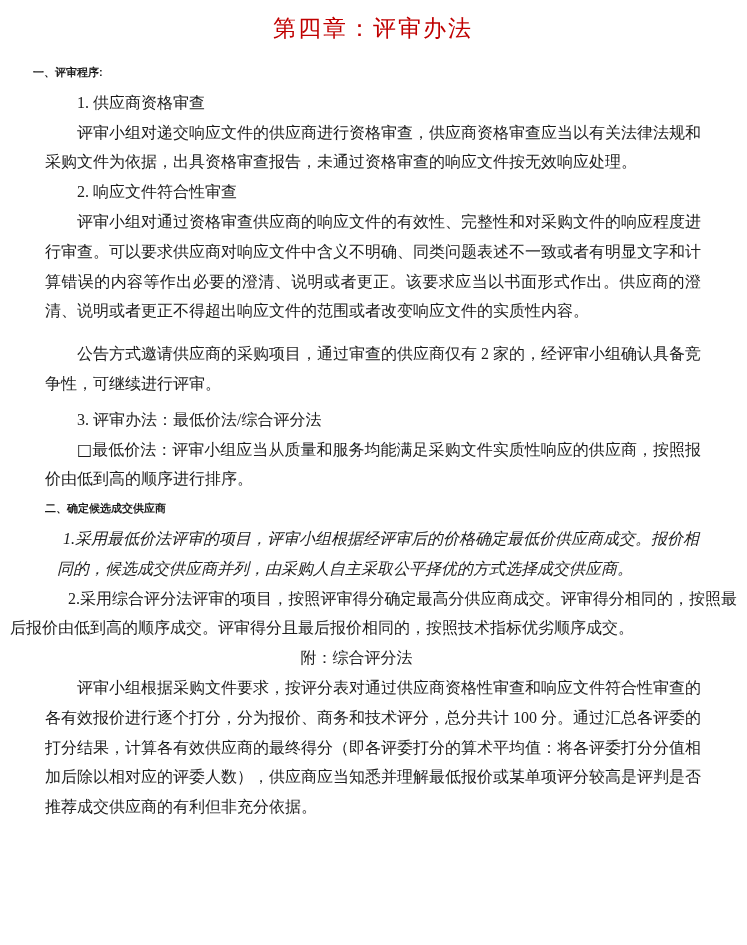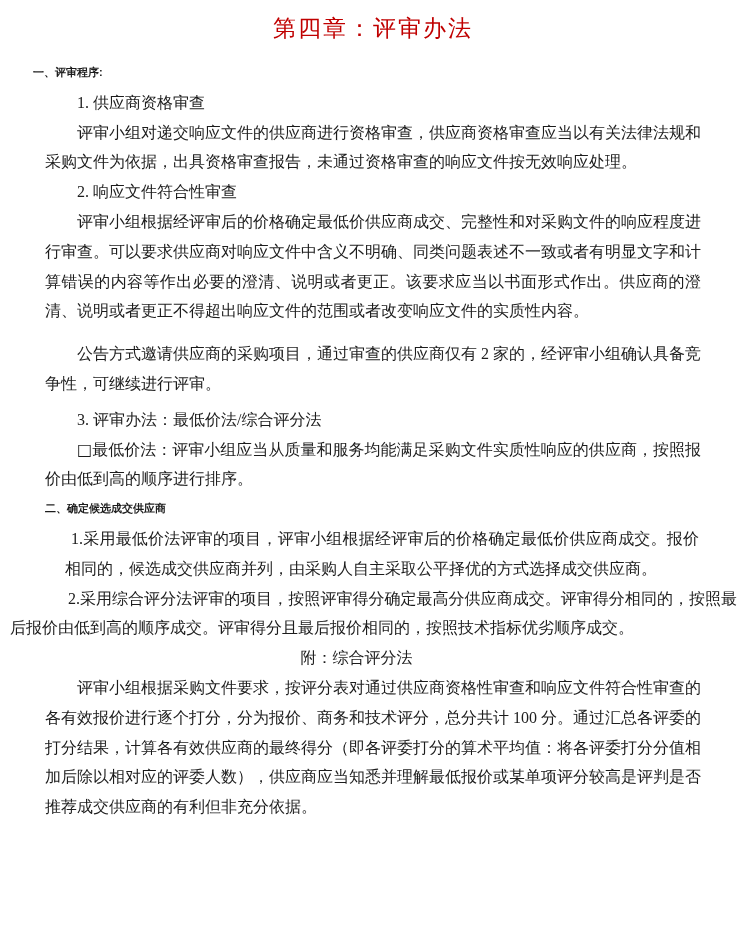--- a/index.html
+++ b/index.html
@@ -34,41 +34,41 @@
     font-family: "Liberation Sans", "DejaVu Sans", sans-serif;
     font-weight: bold;
     font-size: 11px;
     text-align: left;
   }
   .h1 { margin-left: -12px; }
   .h2 { margin-left: 0; }
   .ind { text-indent: 32px; }
   .gap12 { margin-top: 13px; }
   .gap6  { margin-top: 6px; }
-  .alt   { margin-left: 20px; margin-right: 2px; text-indent: 6px; }
+  .alt   { margin-left: 12px; margin-right: 2px; text-indent: 6px; font-style: italic; }
   .wide  { margin-left: -35px; margin-right: -36px; text-indent: 58px; }
   .flush { margin-left: -33px; text-align: center; }
   .cbx { font-family: "DejaVu Sans", sans-serif; }
 </style>
 </head>
 <body>
 
 <div class="page">
 
   <div class="title">第四章：评审办法</div>
 
   <div class="blk heading h1">一、评审程序:</div>
 
   <div class="blk ind">1. 供应商资格审查</div>
 
   <div class="blk ind">评审小组对递交响应文件的供应商进行资格审查，供应商资格审查应当以有关法律法规和采购文件为依据，出具资格审查报告，未通过资格审查的响应文件按无效响应处理。</div>
 
   <div class="blk ind">2. 响应文件符合性审查</div>
 
-  <div class="blk ind">评审小组根据经评审后的价格确定最低价供应商成交、完整性和对采购文件的响应程度进行审查。可以要求供应商对响应文件中含义不明确、同类问题表述不一致或者有明显文字和计算错误的内容等作出必要的澄清、说明或者更正。该要求应当以书面形式作出。供应商的澄清、说明或者更正不得超出响应文件的范围或者改变响应文件的实质性内容。</div>
+  <div class="blk ind">评审小组对通过资格审查供应商的响应文件的有效性、完整性和对采购文件的响应程度进行审查。可以要求供应商对响应文件中含义不明确、同类问题表述不一致或者有明显文字和计算错误的内容等作出必要的澄清、说明或者更正。该要求应当以书面形式作出。供应商的澄清、说明或者更正不得超出响应文件的范围或者改变响应文件的实质性内容。</div>
 
   <div class="blk ind gap12">公告方式邀请供应商的采购项目，通过审查的供应商仅有 2 家的，经评审小组确认具备竞争性，可继续进行评审。</div>
 
   <div class="blk ind gap6">3. 评审办法：最低价法/综合评分法</div>
 
   <div class="blk ind">
     <span class="cbx">□</span><span>最低价法：评审小组应当从质量和服务均能满足采购文件实质性响应的供应商，按照报价由低到高的顺序进行排序。</span>
   </div>
 
 

